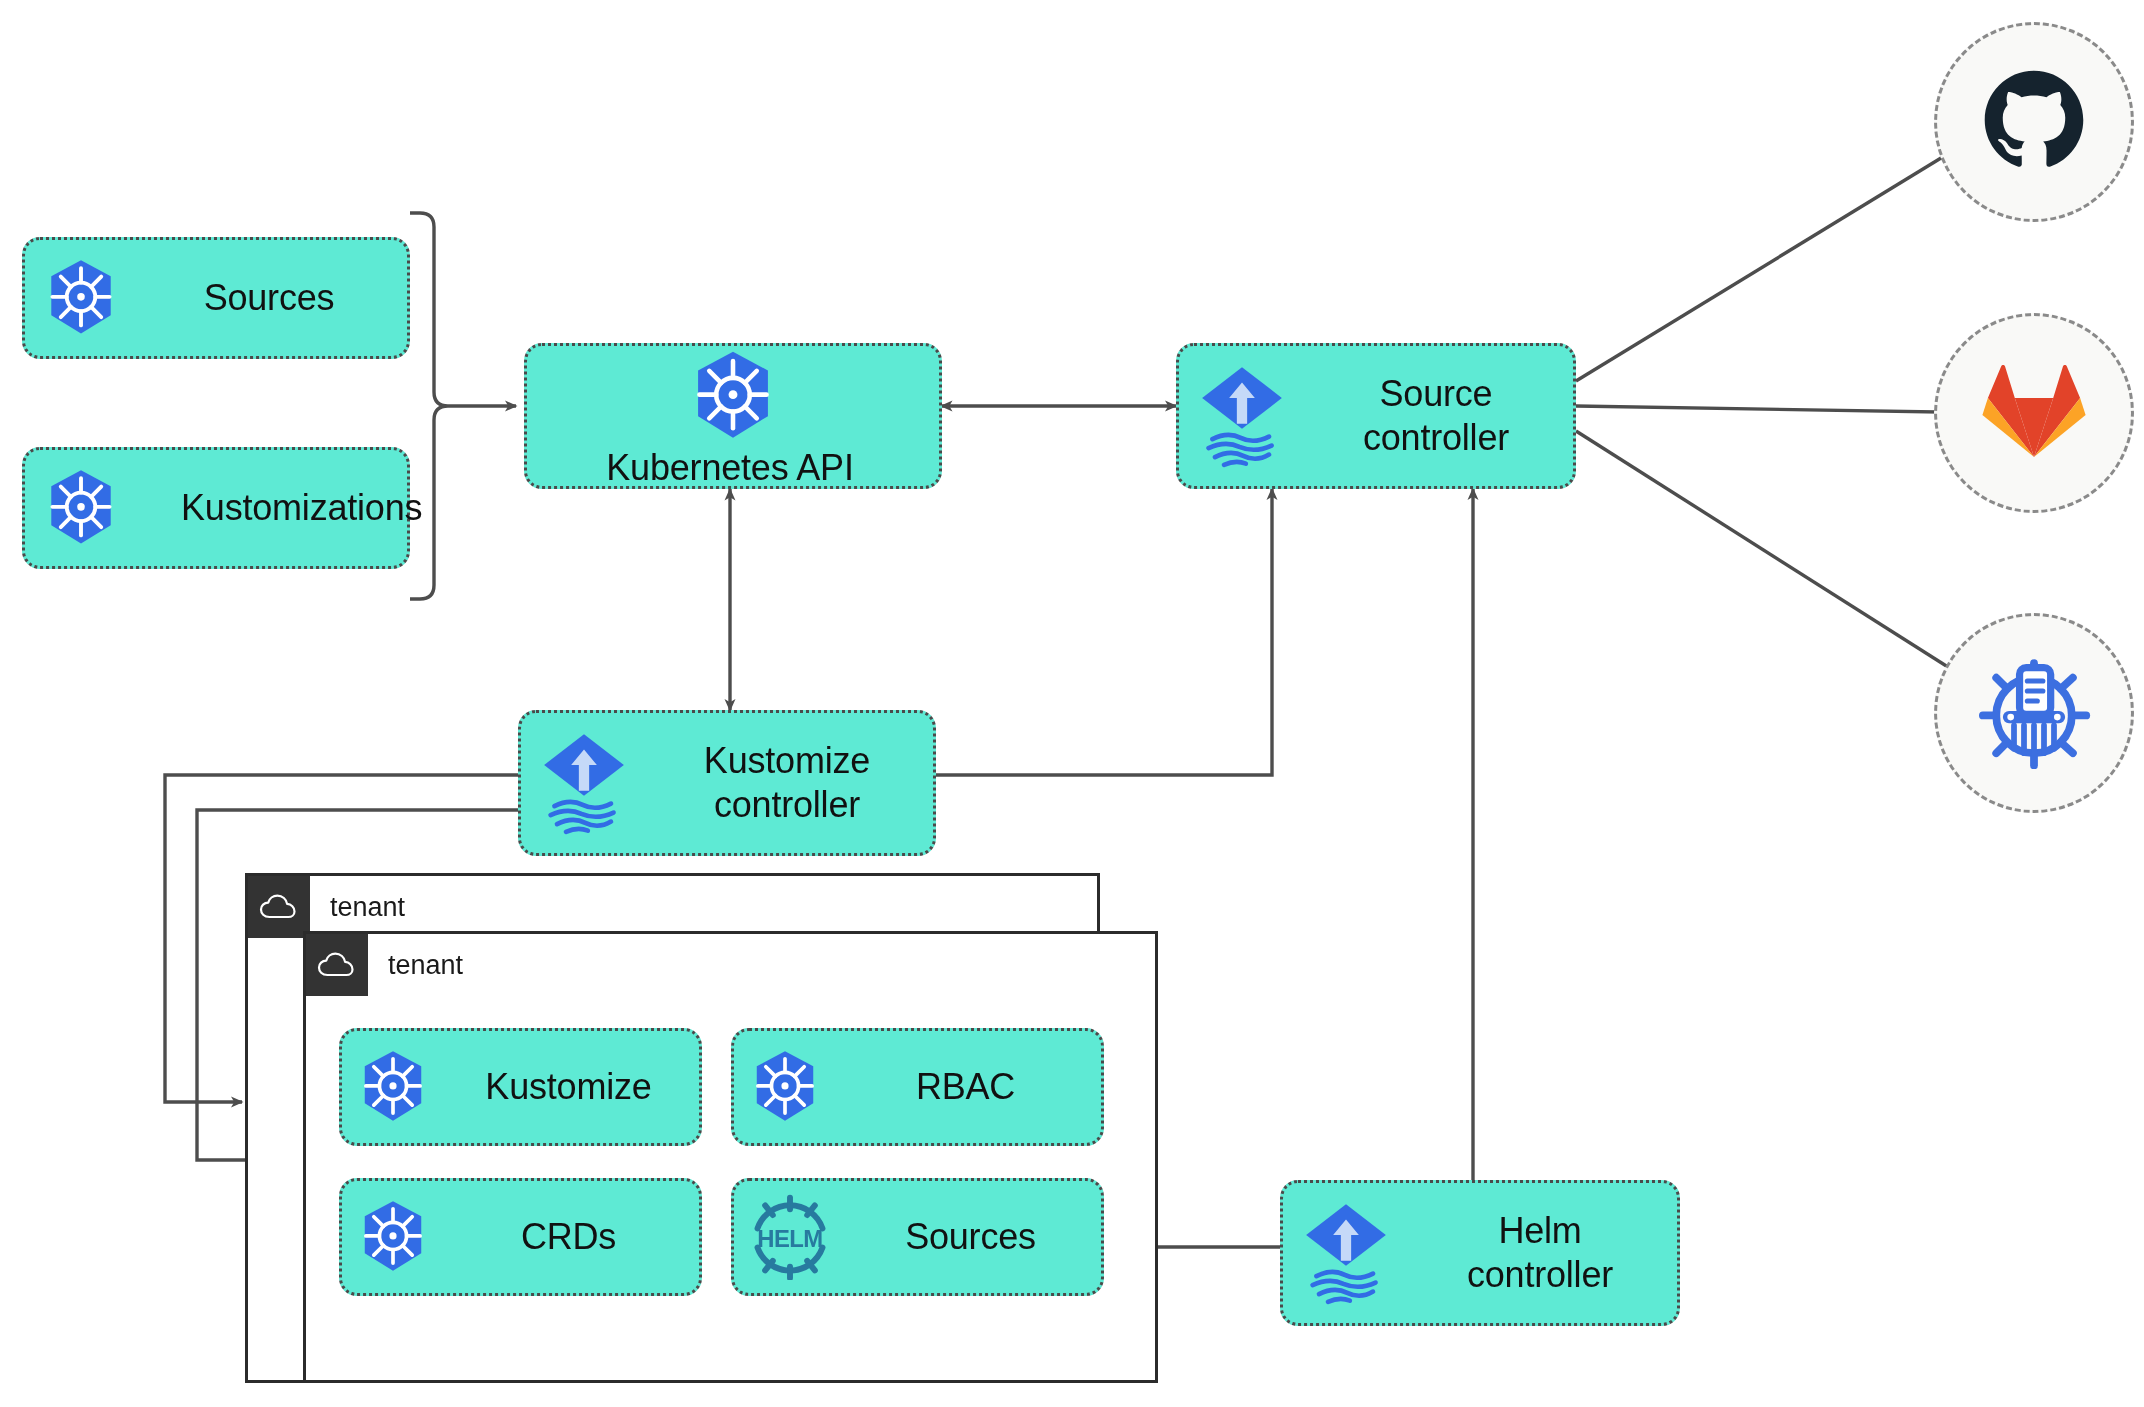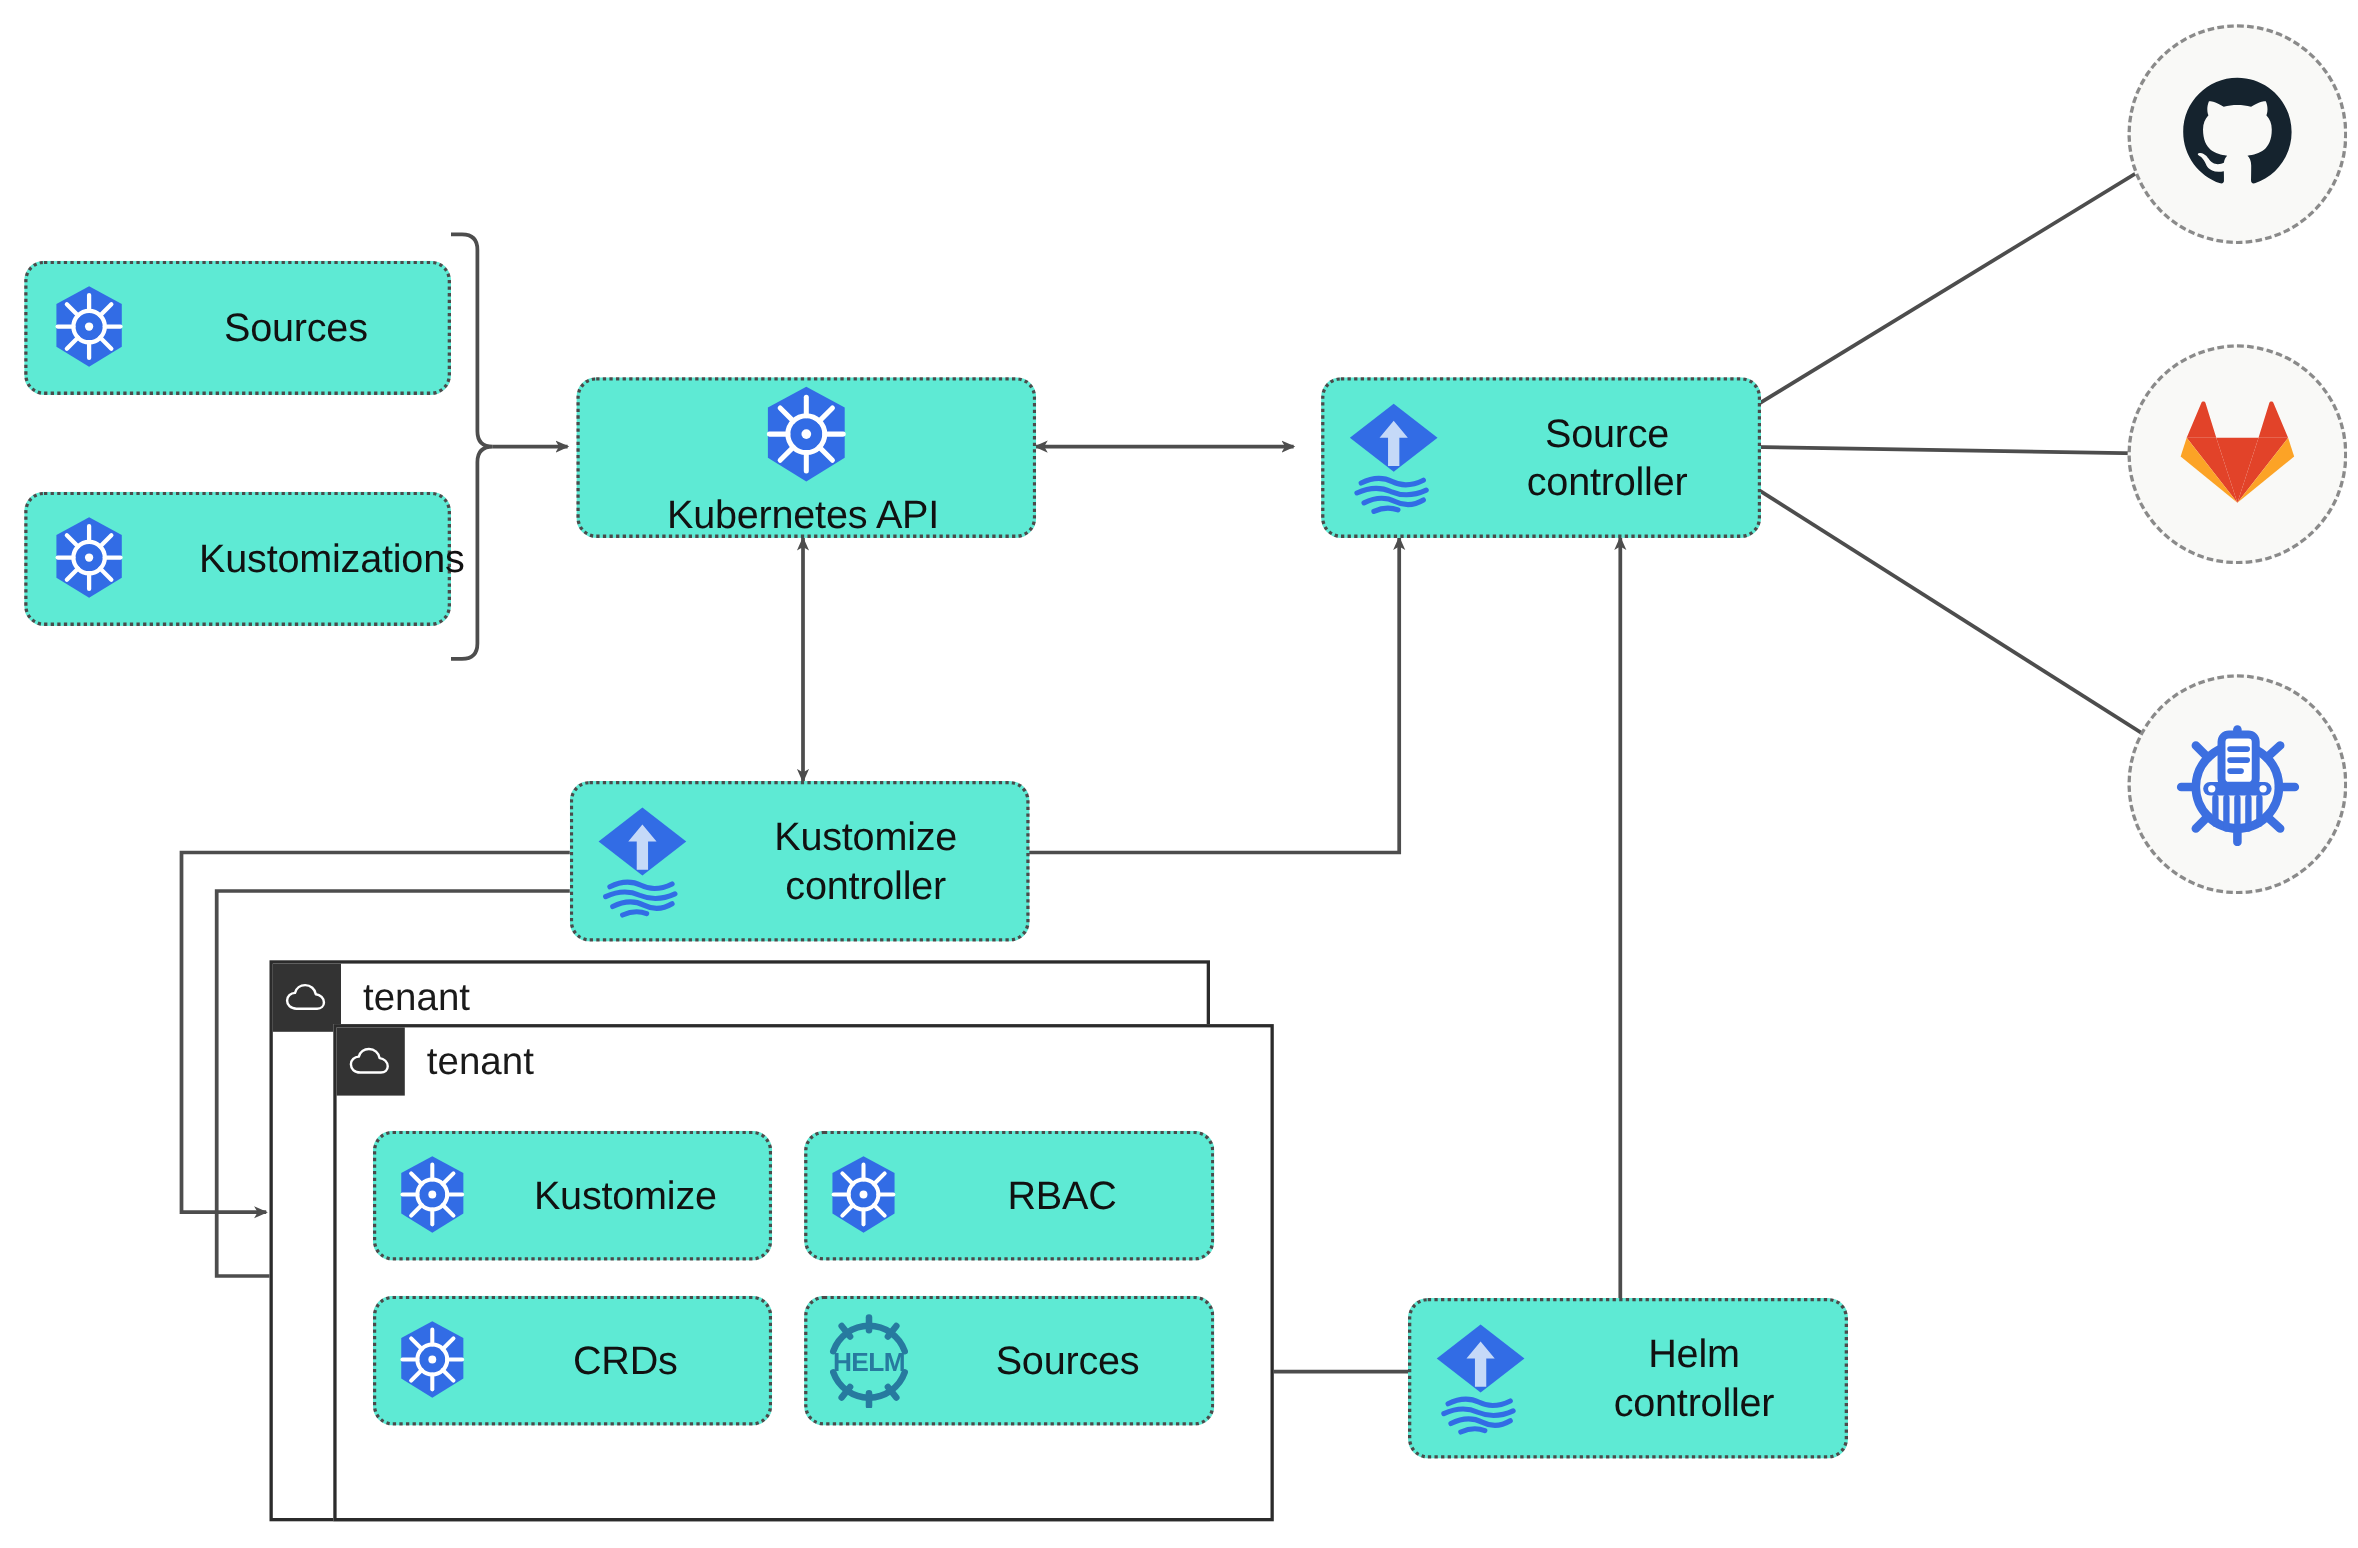--- a/index.html
+++ b/index.html
@@ -31,21 +31,21 @@
     border:3px solid #2b2b2b;box-sizing:border-box;
   }
   .tenant .hdr{
     position:absolute;left:-0px;top:-0px;display:flex;align-items:center;height:62px;
   }
   .tenant .hdr .sq{
     width:62px;height:62px;background:#333333;
     display:flex;align-items:center;justify-content:center;flex:0 0 auto;
   }
   .tenant .hdr .tname{
-    font-size:35px;color:#1a1a1a;padding-left:20px;white-space:nowrap;
+    font-size:27px;color:#1a1a1a;padding-left:20px;white-space:nowrap;
   }
 
   
   .circ{
     position:absolute;border:3px dashed #8a8a8a;border-radius:50%;
     background:#f9f9f7;display:flex;align-items:center;justify-content:center;
     box-sizing:border-box;
   }
 </style>
 </head>
@@ -147,21 +147,21 @@
           <path d="M23.2,25.2 L14.3,16.3"></path>
             <path d="M40.8,42.8 L49.7,51.7"></path>
           <path d="M23.2,42.8 L14.3,51.7"></path>
             <path d="M40.8,25.2 L49.7,16.3"></path>
         </g>
       </svg>
     </span>
     <span class="lbl">Kubernetes API</span>
   </div>
 
-  <div class="node" style="left:1201px;top:343px;width:400px;height:146px;align-items:center;">
+  <div class="node" style="left:1176px;top:343px;width:400px;height:146px;align-items:center;">
     <span class="ico" style="width:126px;height:120px;">
       <svg width="92" height="108" viewBox="0 0 70 84">
         <polygon points="35,4 66,28 35,52 4,28" fill="#326CE5"></polygon>
         <path d="M35,16 L45,28 L39,28 L39,48 L31,48 L31,28 L25,28 Z" fill="#C5D9F8"></path>
         <g stroke="#326CE5" stroke-width="3.6" fill="none" stroke-linecap="round">
           <path d="M12,60 Q24,54 34,59 Q44,64 56,58"></path>
           <path d="M9,67 Q22,61 33,66 Q45,71 58,65"></path>
           <path d="M14,74 Q26,68 36,73 Q46,78 56,72"></path>
           <path d="M21,80 Q30,76 38,79"></path>
         </g>

